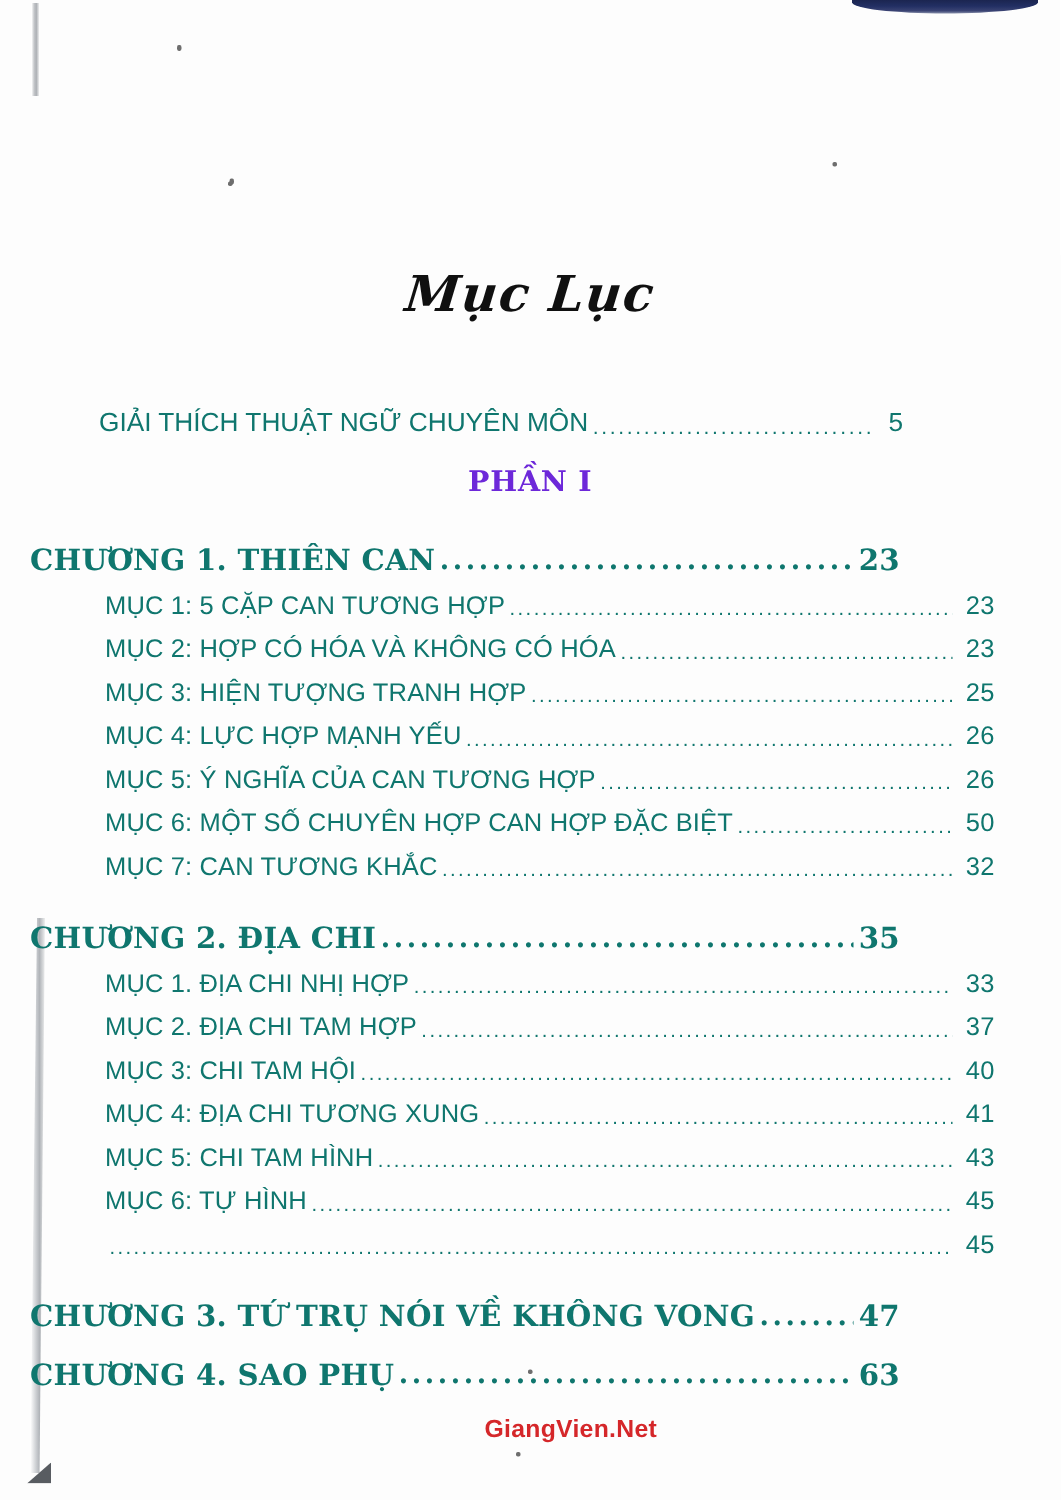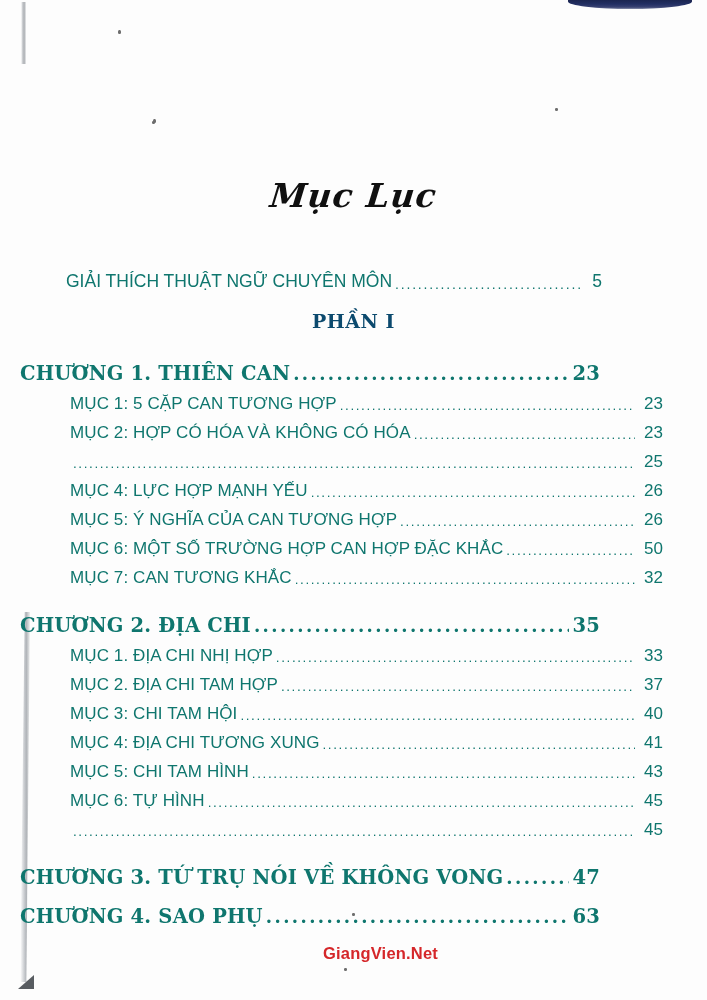--- a/index.html
+++ b/index.html
@@ -113,21 +113,21 @@
   .row-preface .toc-dots { font-size: 14px; position: relative; top: -1px; }
   .row-preface .toc-page { width: 16px; }
 
   
   .part-heading {
     text-align: center;
     font-family: "DejaVu Serif", serif;
     font-weight: 700;
     font-size: 19px;
     letter-spacing: 0.5px;
-    color: #0c4a6e;
+    color: #6d28d9;
     padding: 18px 0 14px 0;
   }
 
   
   .row-chapter {
     font-family: "DejaVu Serif", serif;
     font-weight: 700;
     font-size: 19.5px;
     padding-left: 20px;
     padding-right: 107px;
@@ -201,35 +201,36 @@
       <span class="toc-label">MỤC 1: 5 CẶP CAN TƯƠNG HỢP</span>
       <span class="toc-dots">................................................................................................................</span>
       <span class="toc-page">23</span>
     </div>
     <div class="toc-line row-item">
       <span class="toc-label">MỤC 2: HỢP CÓ HÓA VÀ KHÔNG CÓ HÓA</span>
       <span class="toc-dots">................................................................................................................</span>
       <span class="toc-page">23</span>
     </div>
     <div class="toc-line row-item">
+      <span class="toc-label">MỤC 3: HIỆN TƯỢNG TRANH HỢP</span>
       <span class="toc-dots">................................................................................................................</span>
       <span class="toc-page">25</span>
     </div>
     <div class="toc-line row-item">
       <span class="toc-label">MỤC 4: LỰC HỢP MẠNH YẾU</span>
       <span class="toc-dots">................................................................................................................</span>
       <span class="toc-page">26</span>
     </div>
     <div class="toc-line row-item">
       <span class="toc-label">MỤC 5: Ý NGHĨA CỦA CAN TƯƠNG HỢP</span>
       <span class="toc-dots">................................................................................................................</span>
       <span class="toc-page">26</span>
     </div>
     <div class="toc-line row-item">
-      <span class="toc-label">MỤC 6: MỘT SỐ TRƯỜNG HỢP CAN HỢP ĐẶC KHẮC</span>
+      <span class="toc-label">MỤC 6: MỘT SỐ CHUYÊN HỢP CAN HỢP ĐẶC BIỆT</span>
       <span class="toc-dots">................................................................................................................</span>
       <span class="toc-page">50</span>
     </div>
     <div class="toc-line row-item">
       <span class="toc-label">MỤC 7: CAN TƯƠNG KHẮC</span>
       <span class="toc-dots">................................................................................................................</span>
       <span class="toc-page">32</span>
     </div>
 
     <div class="gap-sm"></div>

